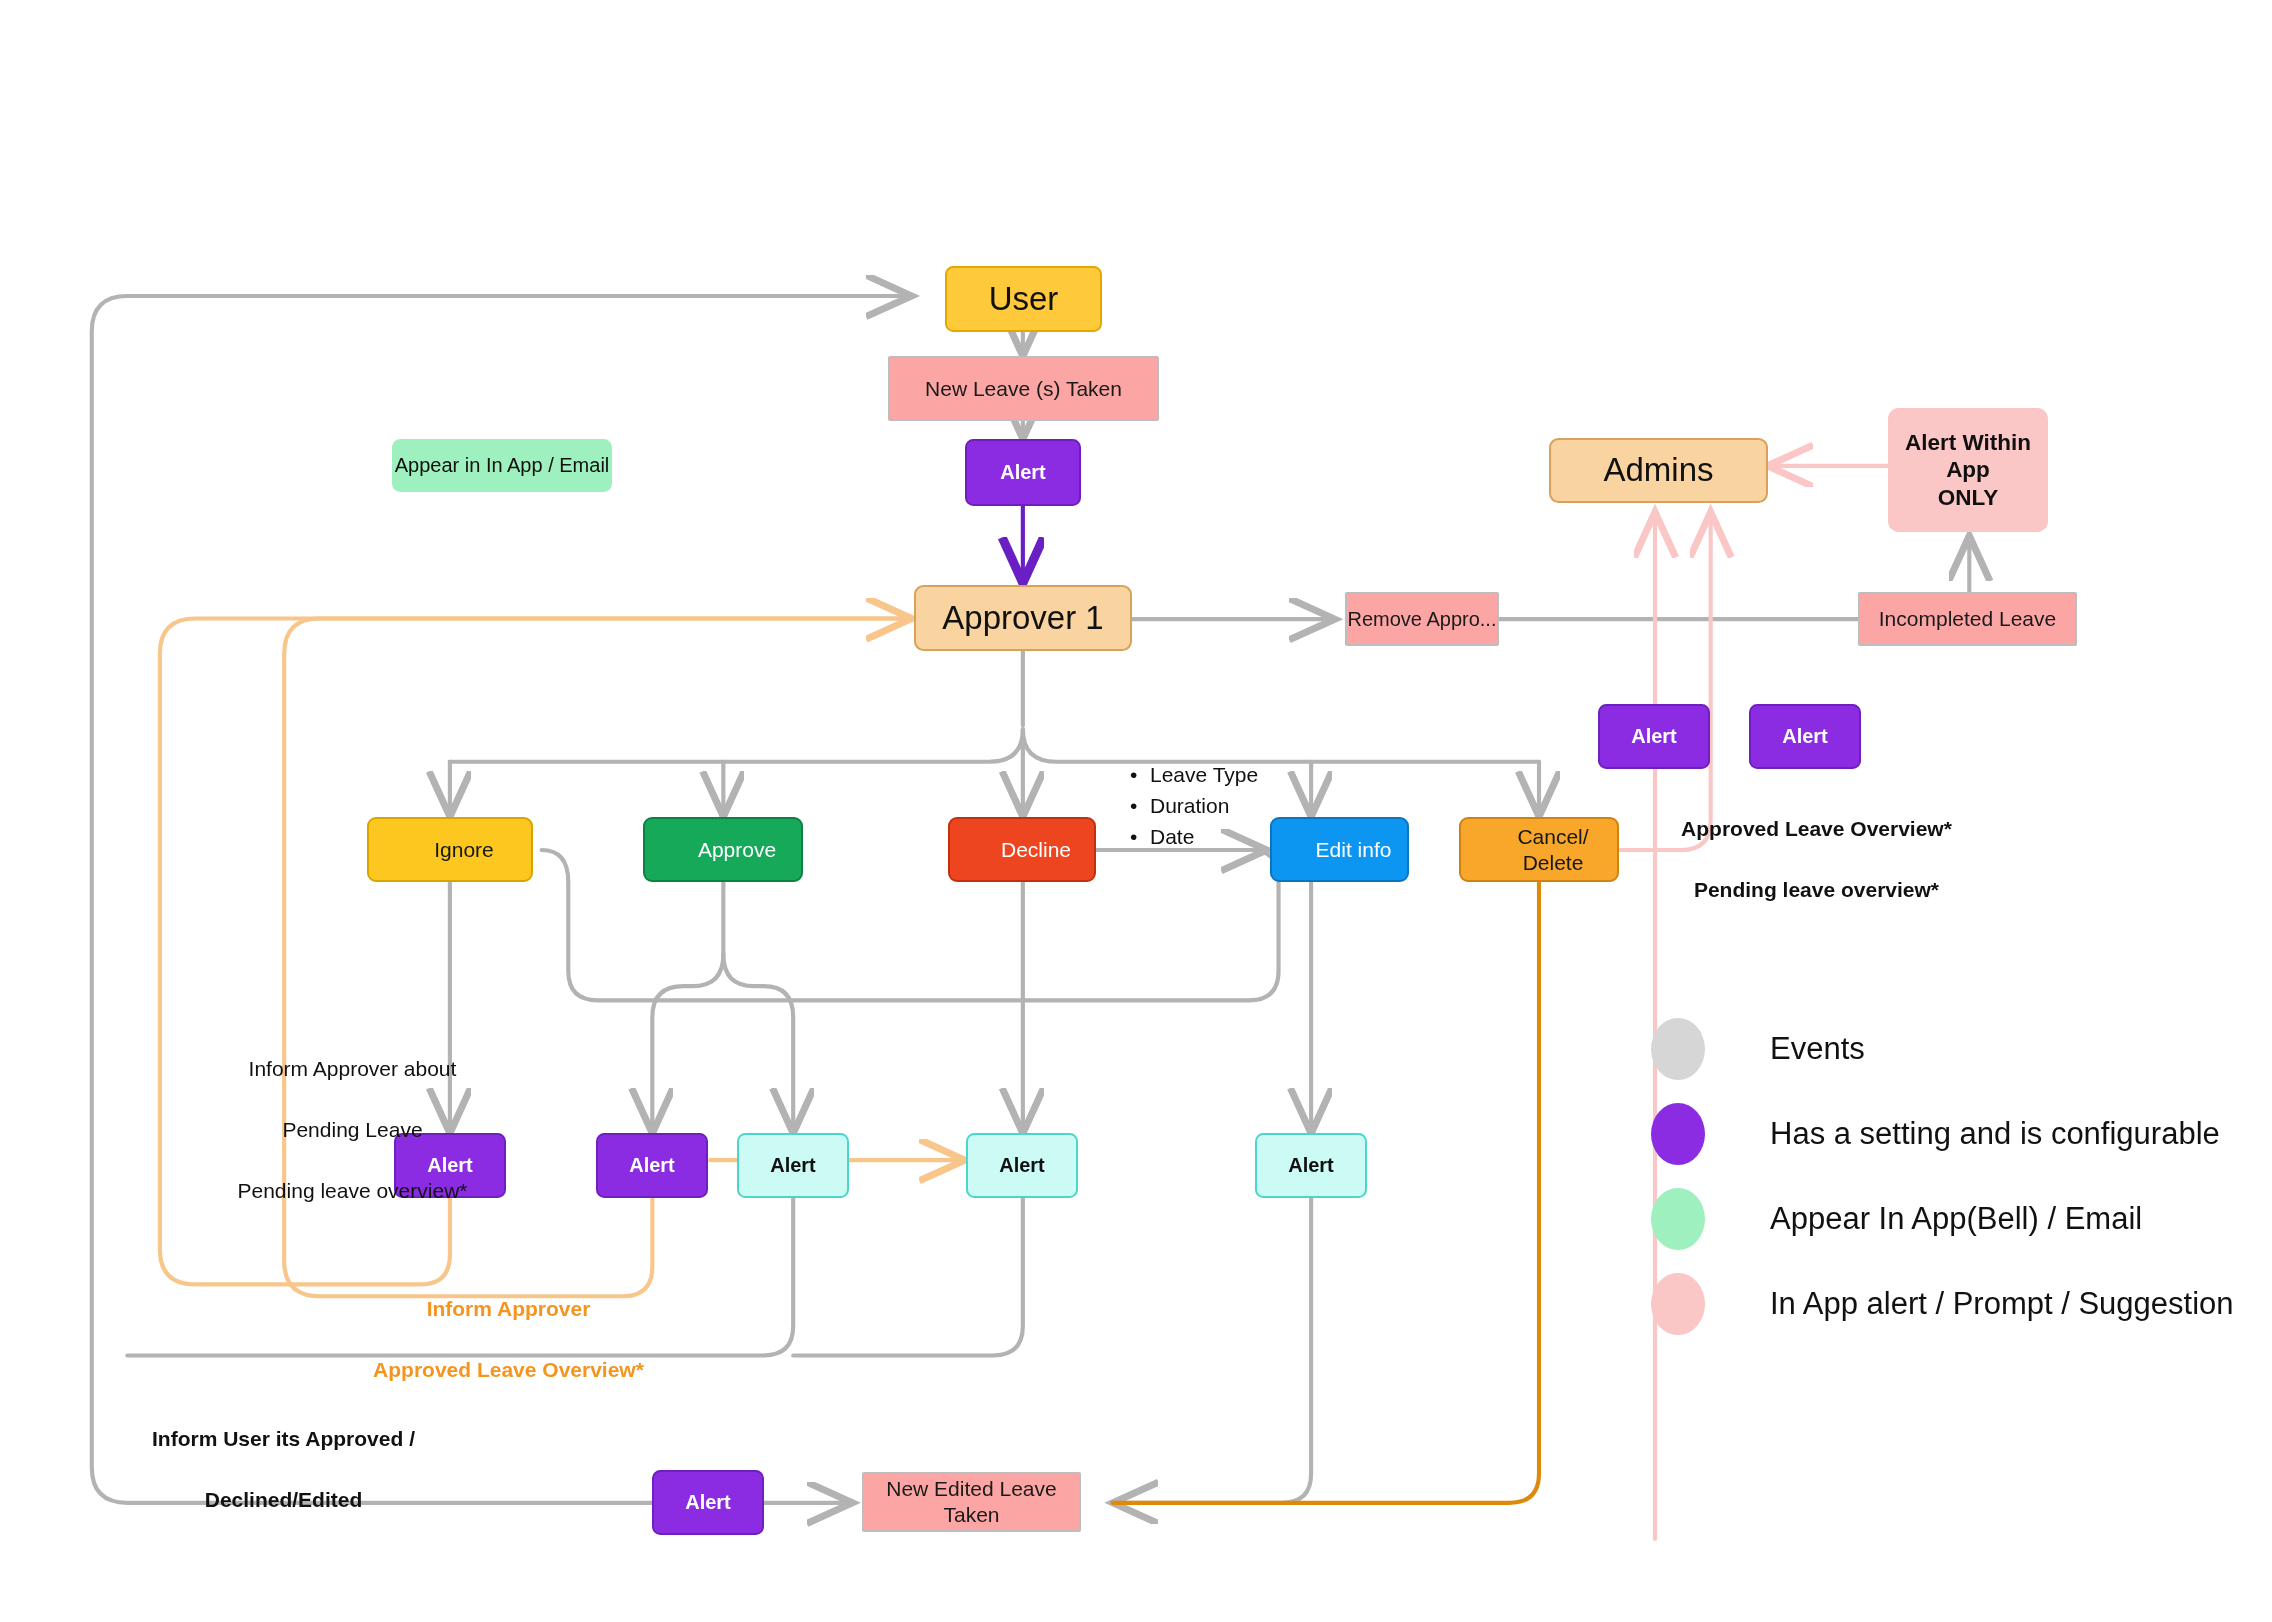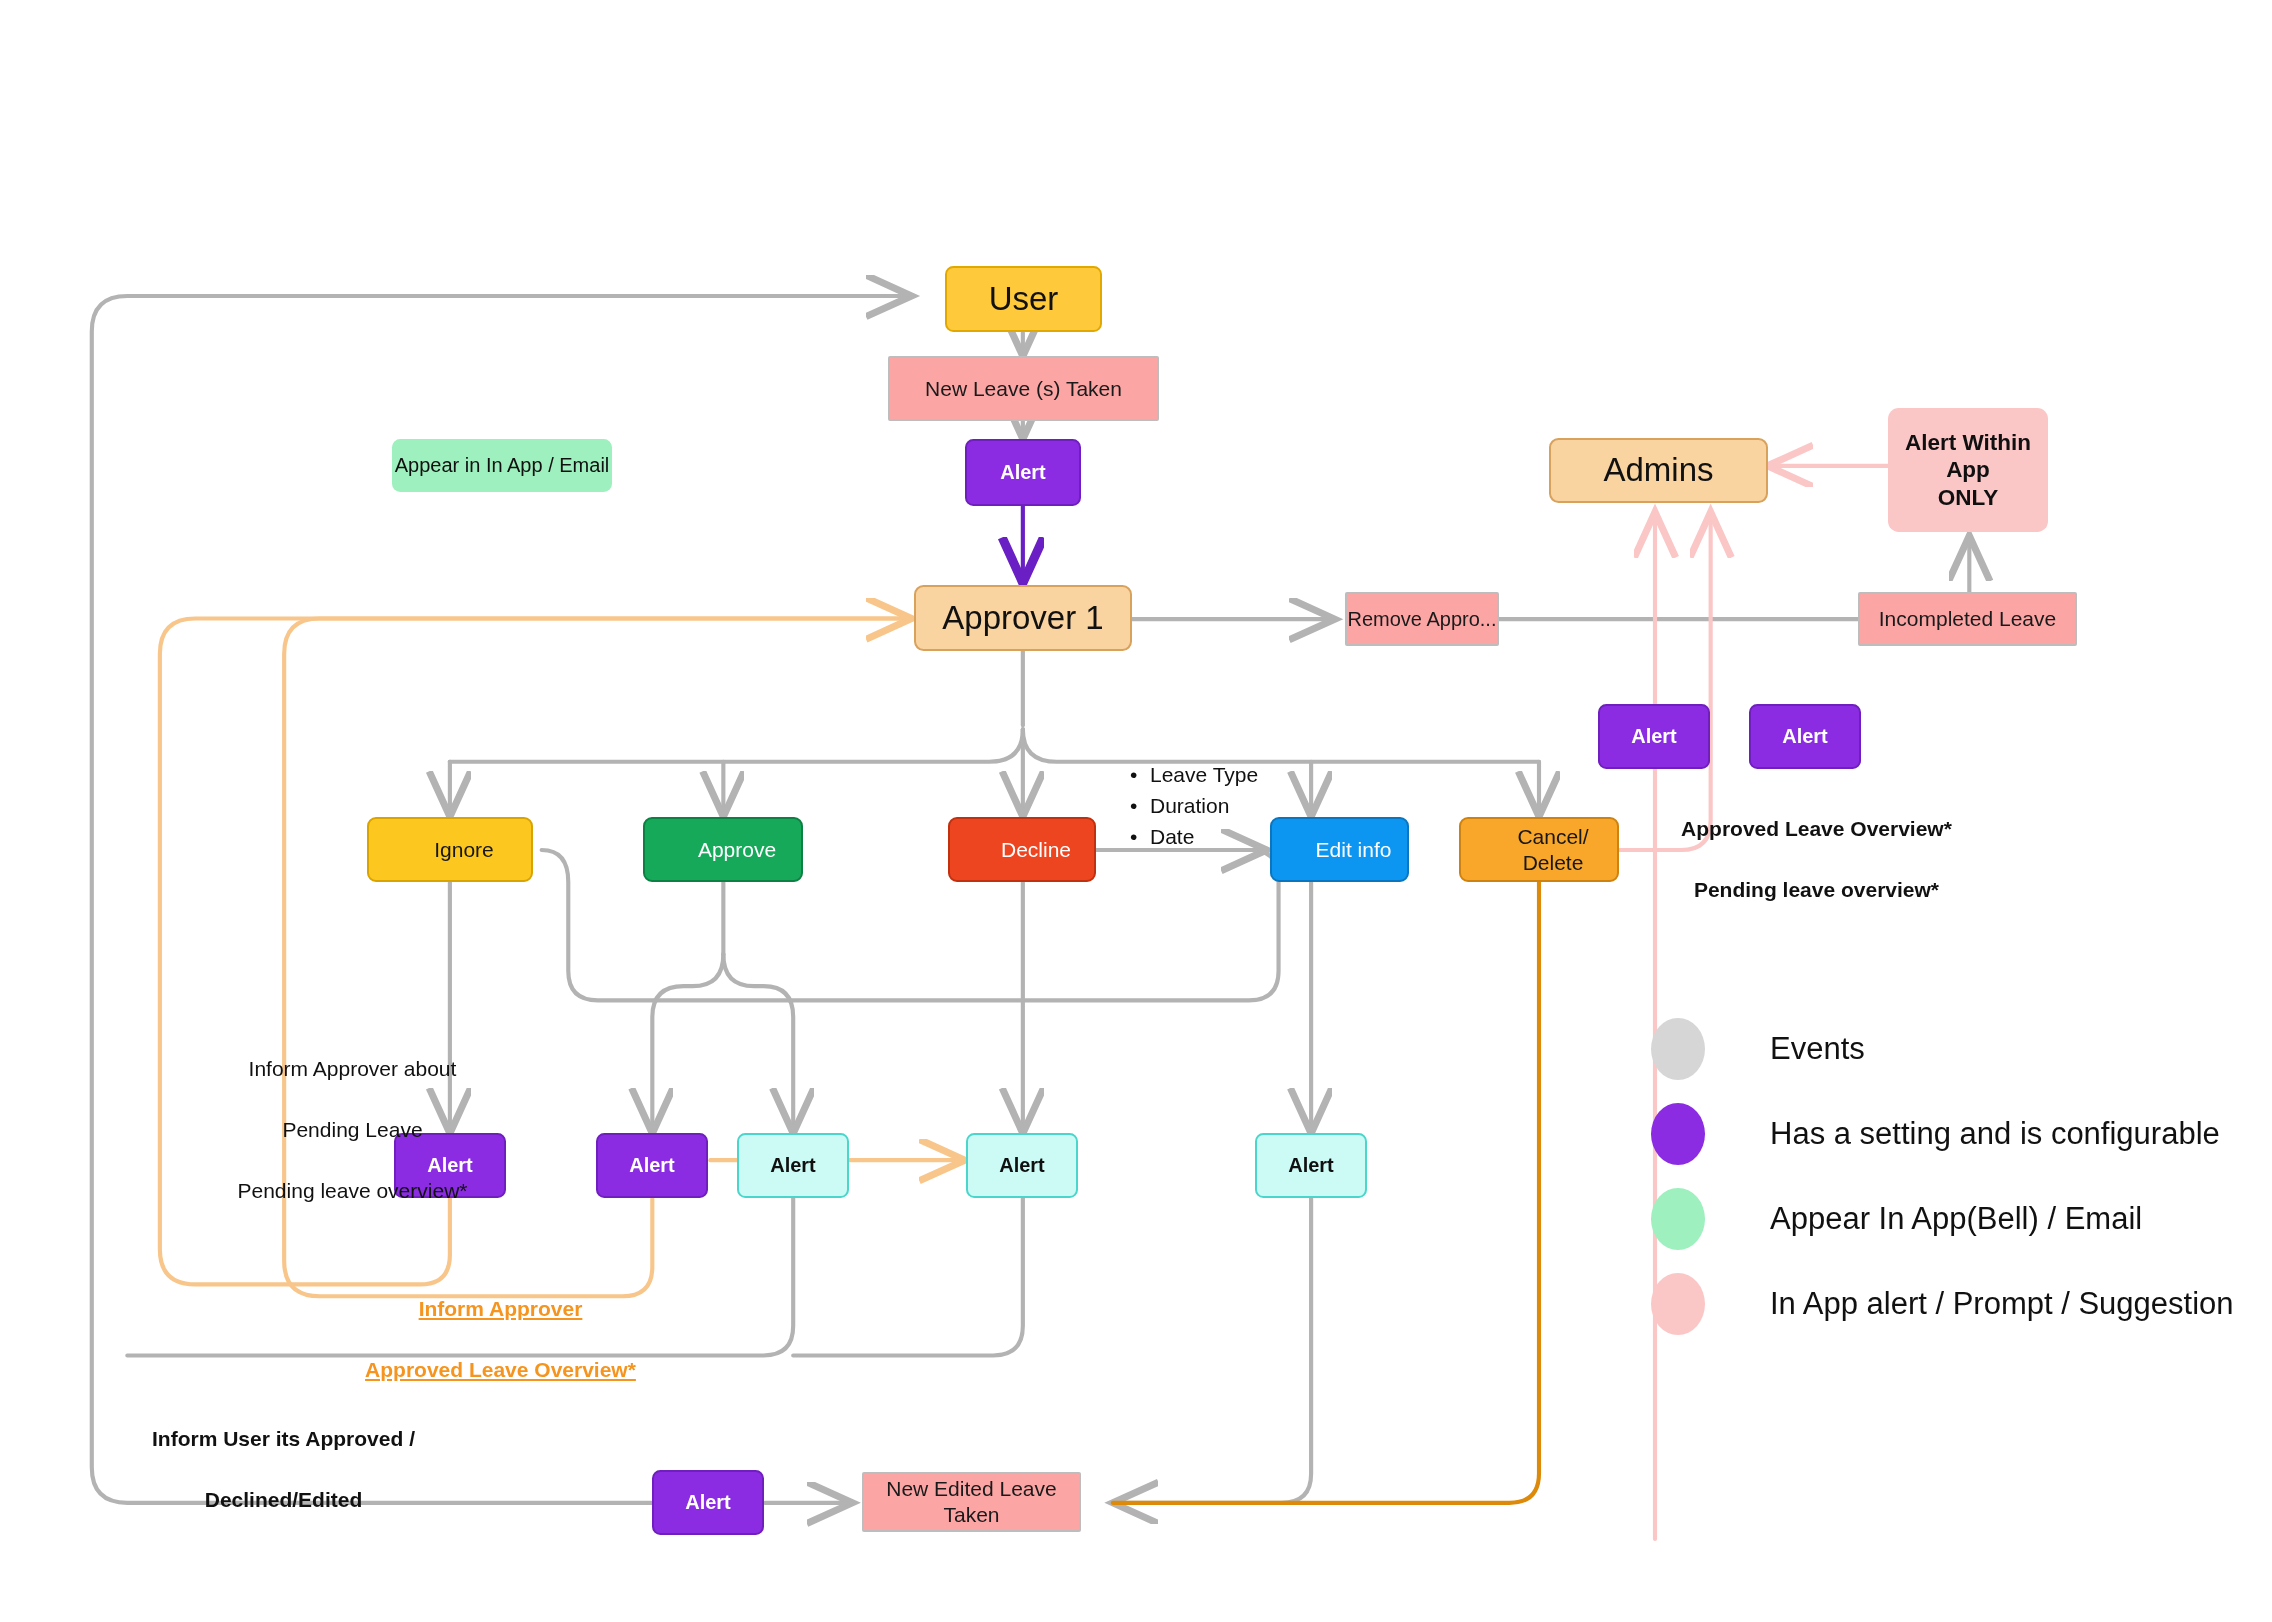--- a/index.html
+++ b/index.html
@@ -204,21 +204,21 @@
     <div>Approved Leave Overview*</div>
     <div>Pending leave overview*</div>
   </div>
 
   <div class="txt" style="left:172px;top:1024px;width:361px;">
     <div>Inform Approver about</div>
     <div class="b">Pending Leave</div>
     <div class="b">Pending leave overview*</div>
   </div>
 
-  <div class="txt txt-orange" style="left:320px;top:1264px;width:361px;text-decoration:underline;">
+  <div class="txt txt-orange" style="left:328px;top:1264px;width:361px;">
     <div>Inform Approver</div>
     <div>Approved Leave Overview*</div>
   </div>
 
   <div class="txt b" style="left:118px;top:1394px;width:331px;">
     <div>Inform User its Approved /</div>
     <div>Declined/Edited</div>
   </div>
 
   <div class="legend">

